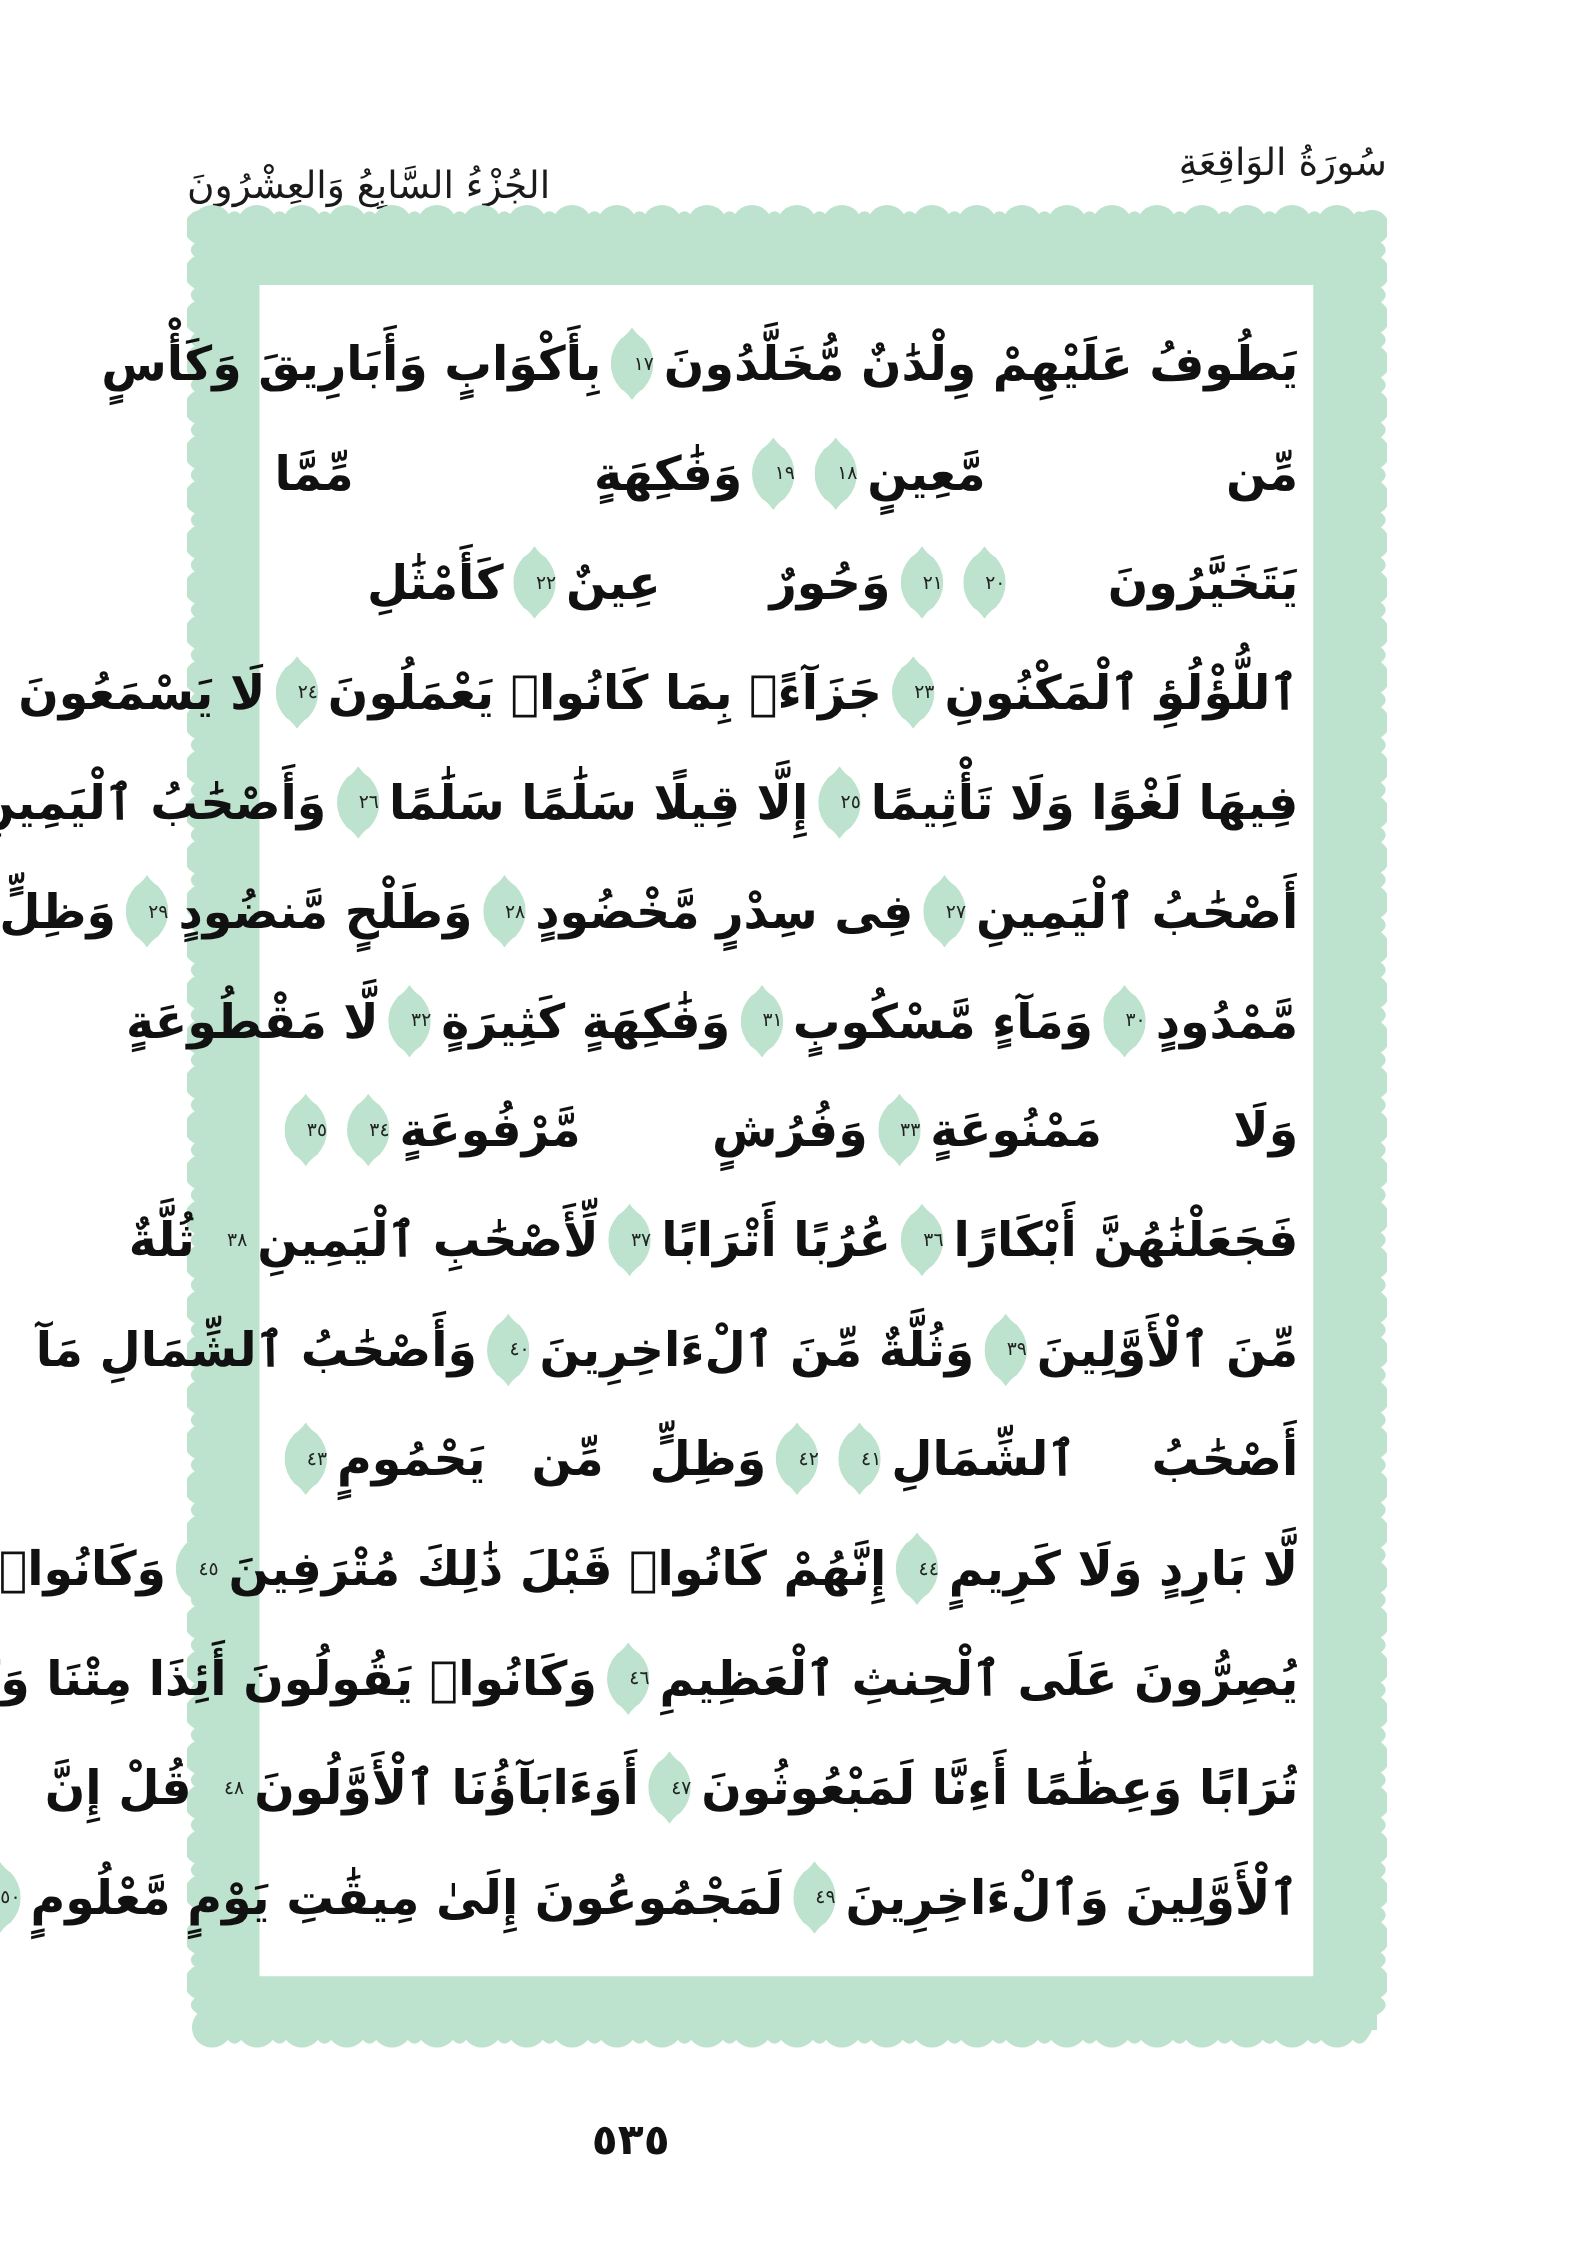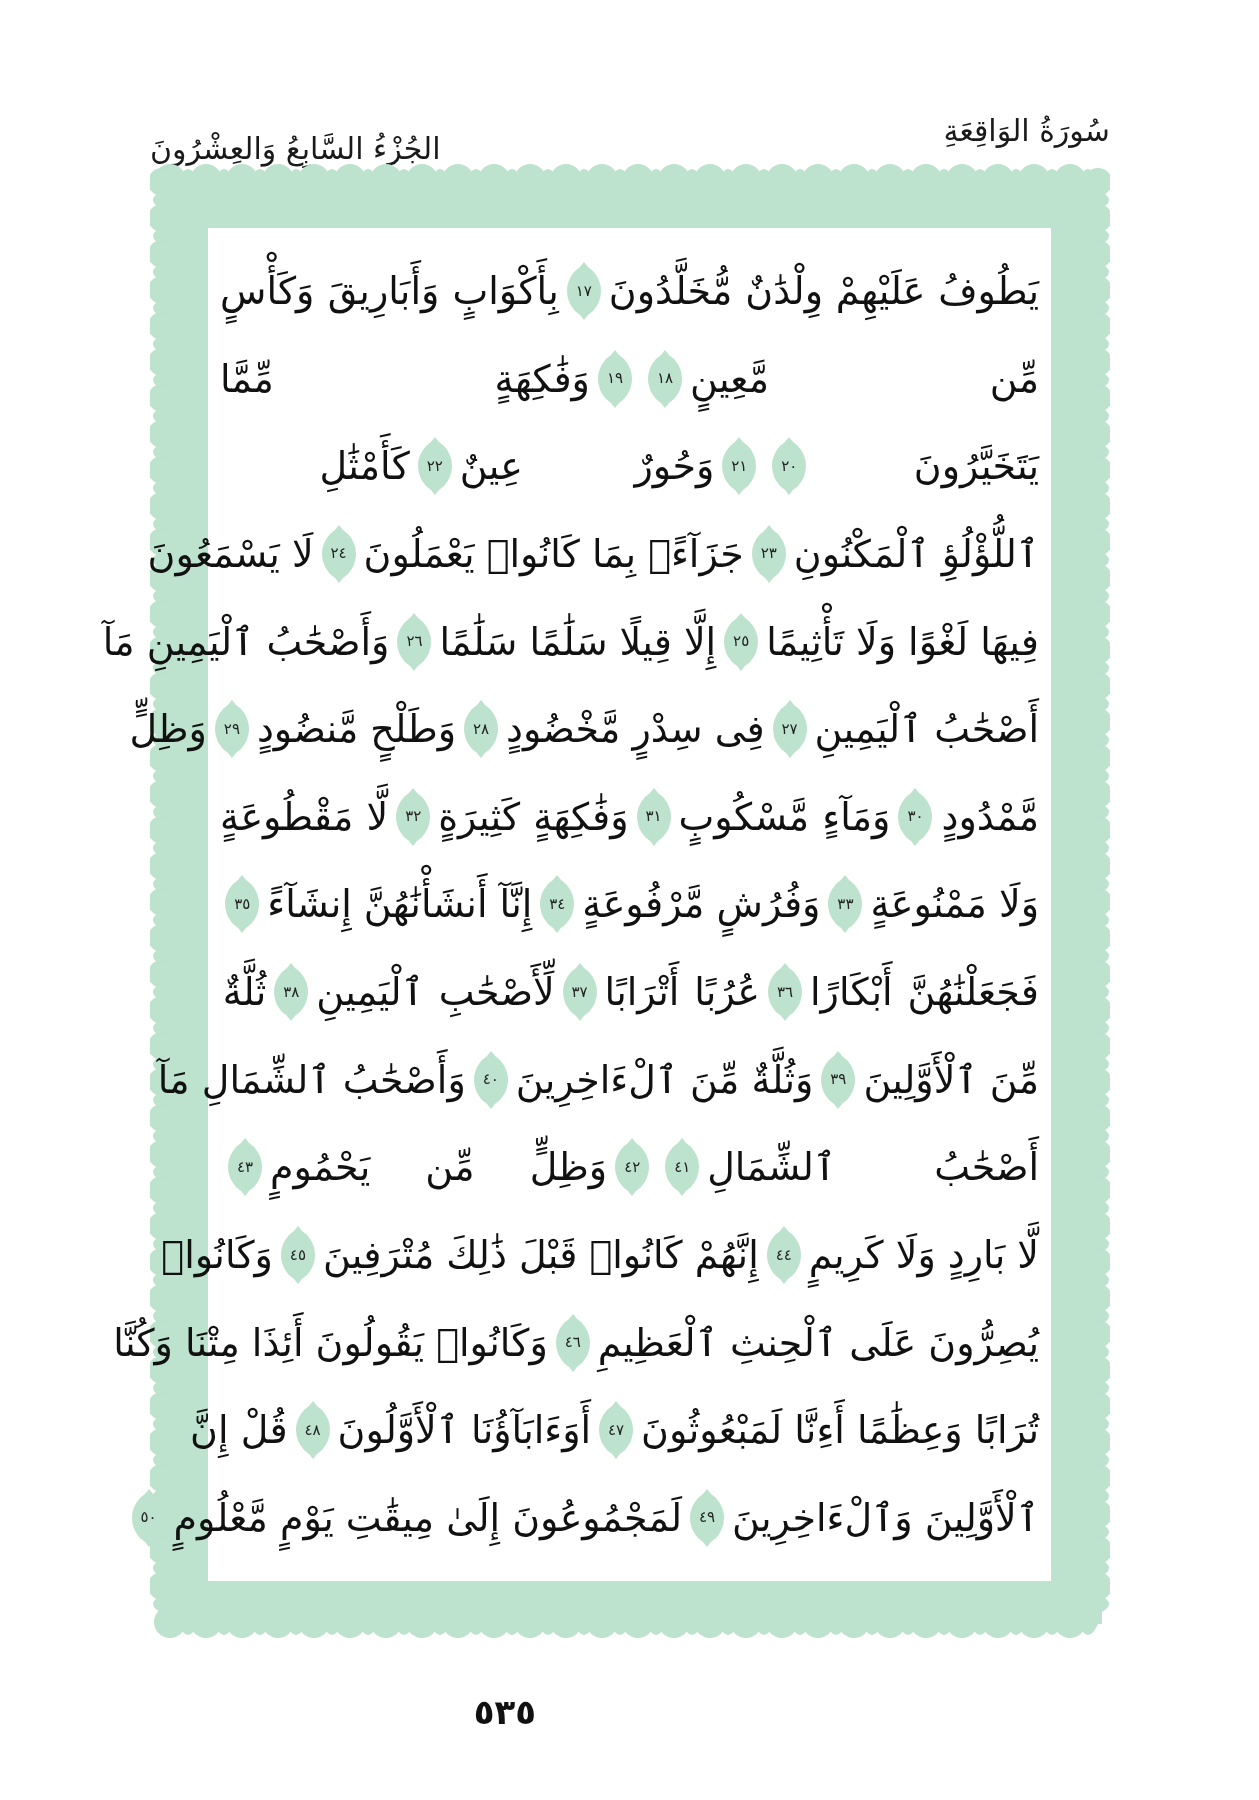--- a/index.html
+++ b/index.html
@@ -74,30 +74,31 @@
     font-size: 38px;
     line-height: 1;
     white-space: nowrap;
     color: #111;
   }
   .seg {
     display: inline-block;
     flex: 1 1 auto;
     text-align: justify;
     text-align-last: justify;
+    font-weight: bold;
   }
   .marker {
     flex: 0 0 auto;
     width: 34px;
     height: 58px;
     margin: 0 8px;
     position: relative;
     display: inline-flex;
     align-items: center;
-    justify-content: center;
+    justify-content: flex-start;
   }
   .marker svg {
     position: absolute;
     inset: 0;
     width: 100%;
     height: 100%;
   }
   .marker span {
     position: relative;
     font-family: "DejaVu Sans", sans-serif;
@@ -544,21 +545,20 @@
             </svg>
             <span>٣٣</span>
           </span>
           <span class="seg">وَفُرُشٍ مَّرْفُوعَةٍ</span>
           <span class="marker">
             <svg viewBox="0 0 34 58" xmlns="http://www.w3.org/2000/svg">
               <path d="M17 0 Q21 6 26 9 Q34 18 34 29 Q34 40 26 49 Q21 52 17 58 Q13 52 8 49 Q0 40 0 29 Q0 18 8 9 Q13 6 17 0 Z" fill="#bde2cd"></path>
             </svg>
             <span>٣٤</span>
           </span>
-          <span class="seg">إِنَّآ أَنشَأْنَٰهُنَّ إِنشَآءً</span>
           <span class="marker">
             <svg viewBox="0 0 34 58" xmlns="http://www.w3.org/2000/svg">
               <path d="M17 0 Q21 6 26 9 Q34 18 34 29 Q34 40 26 49 Q21 52 17 58 Q13 52 8 49 Q0 40 0 29 Q0 18 8 9 Q13 6 17 0 Z" fill="#bde2cd"></path>
             </svg>
             <span>٣٥</span>
           </span>
         </div>
         <div class="line">
           <span class="seg">فَجَعَلْنَٰهُنَّ أَبْكَارًا</span>
           <span class="marker">

